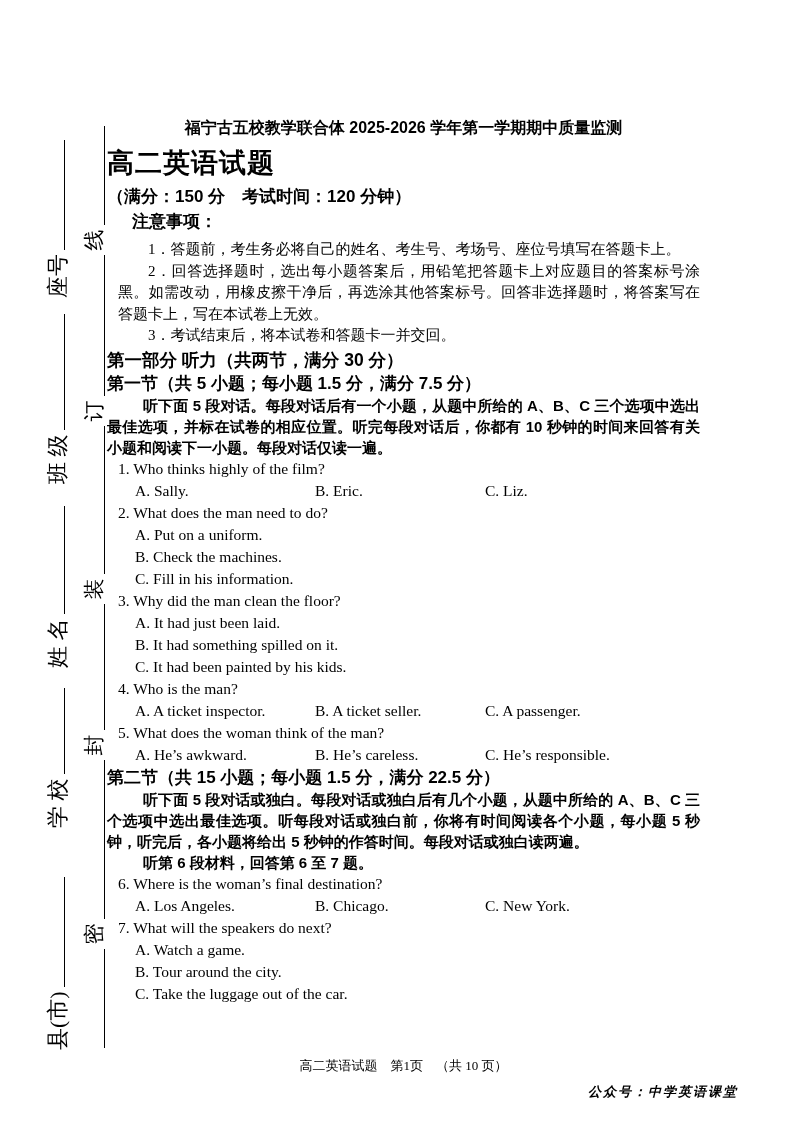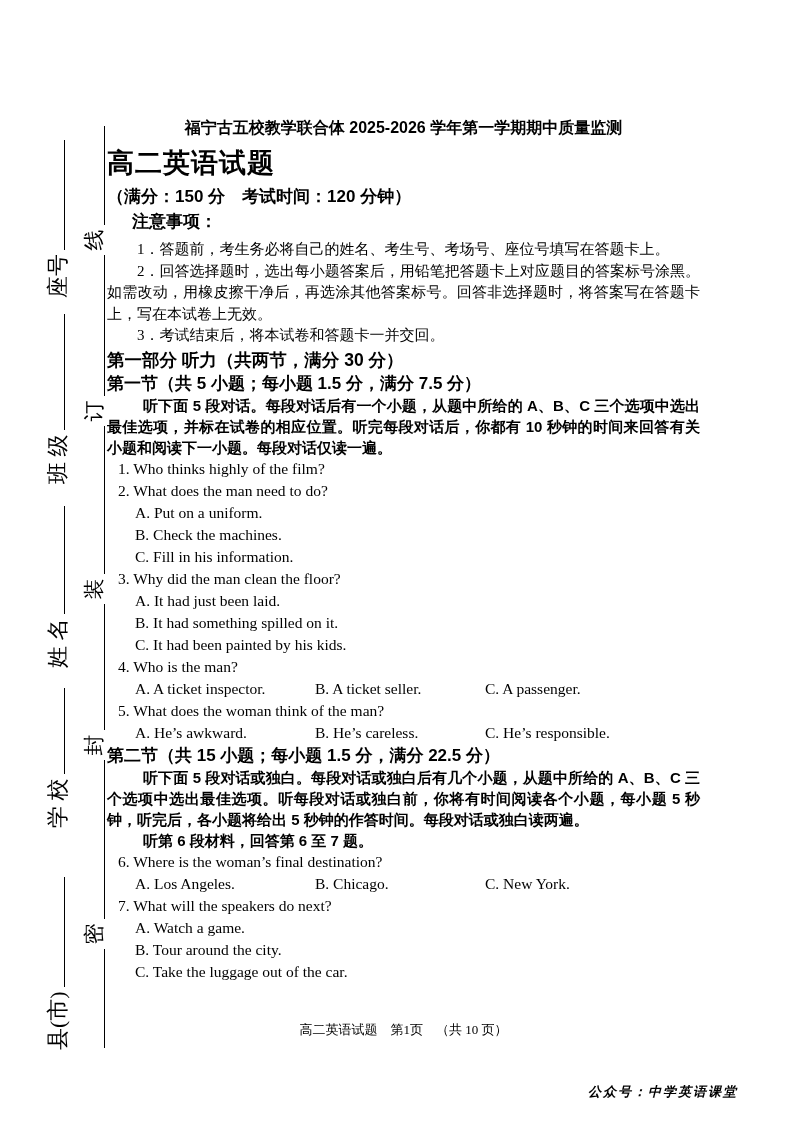--- a/index.html
+++ b/index.html
@@ -40,38 +40,38 @@
     font-family:"Liberation Serif","DejaVu Serif",serif; font-size:15px;
   }
   .title1 { font-family:"Liberation Sans","DejaVu Sans",sans-serif; font-weight:bold;
             font-size:16px; line-height:26px; text-align:center; }
   .title2 { font-family:"Liberation Sans","DejaVu Sans",sans-serif; font-weight:bold;
             font-size:27px; line-height:40px; letter-spacing:1px; text-align:left; margin-top:2px; }
   .exam-info { font-family:"Liberation Sans","DejaVu Sans",sans-serif; font-weight:bold;
             font-size:17px; line-height:24px; text-align:left; margin-top:2px; }
   .notice-head { font-family:"Liberation Sans","DejaVu Sans",sans-serif; font-weight:bold;
             font-size:17px; line-height:22px; margin:2px 0 0 25px; }
-  .notice-item { font-size:15px; line-height:21.5px; margin-left:0;
+  .notice-item { font-size:15px; line-height:21.5px; margin-left:11px;
             text-indent:2em; text-align:justify; }
   .notice-item.first { margin-top:6px; }
   .part-heading { font-family:Liberation Sans, sans-serif; font-weight:bold;
             font-size:17.5px; line-height:23px; margin-top:2px; }
   .sec-heading  { font-family:"Liberation Sans","DejaVu Sans",sans-serif; font-weight:bold;
             font-size:17px; line-height:23px; }
   .instr { font-family:"Liberation Sans","DejaVu Sans",sans-serif; font-weight:bold;
             font-size:15px; line-height:21px; text-indent:36px; text-align:justify; }
   .material-head { font-family:"Liberation Sans","DejaVu Sans",sans-serif; font-weight:bold;
             font-size:15px; line-height:21px; text-indent:36px; }
   .q-text { font-size:15.5px; line-height:22px; padding-left:11px; }
   .opt-row { font-size:15.5px; line-height:22px; padding-left:28px; display:flex; }
   .opt-row .col-a { width:180px; } .opt-row .col-b { width:170px; } .opt-row .col-c { flex:1; }
   .opt-stack div { font-size:15.5px; line-height:22px; padding-left:28px; }
 
   .footer {
-    position:absolute; left:107px; top:1021px; width:593px; text-align:center;
+    position:absolute; left:107px; top:1057px; width:593px; text-align:center;
     font-family:"Liberation Serif","DejaVu Serif",serif; font-size:13px;
   }
   .watermark {
     position:absolute; left:588px; top:1083px; width:200px;
     font-family:"Liberation Serif","DejaVu Serif",serif; font-style:italic;
     font-weight:bold; font-size:13px; letter-spacing:2px; color:#000000;
   }
 </style>
 </head>
 <body>
@@ -110,20 +110,25 @@
     <div class="notice-item first">1．答题前，考生务必将自己的姓名、考生号、考场号、座位号填写在答题卡上。</div>
     <div class="notice-item">2．回答选择题时，选出每小题答案后，用铅笔把答题卡上对应题目的答案标号涂黑。如需改动，用橡皮擦干净后，再选涂其他答案标号。回答非选择题时，将答案写在答题卡上，写在本试卷上无效。</div>
     <div class="notice-item">3．考试结束后，将本试卷和答题卡一并交回。</div>
 
     <div class="part-heading">第一部分 听力（共两节，满分 30 分）</div>
     <div class="sec-heading">第一节（共 5 小题；每小题 1.5 分，满分 7.5 分）</div>
     <div class="instr">听下面 5 段对话。每段对话后有一个小题，从题中所给的 A、B、C 三个选项中选出最佳选项，并标在试卷的相应位置。听完每段对话后，你都有 10 秒钟的时间来回答有关小题和阅读下一小题。每段对话仅读一遍。</div>
 
     <div class="q">
       <div class="q-text">1. Who thinks highly of the film?</div>
+      <div class="opt-row">
+        <span class="col-a">A. Sally.</span>
+        <span class="col-b">B. Eric.</span>
+        <span class="col-c">C. Liz.</span>
+      </div>
     </div>
 
     <div class="q">
       <div class="q-text">2. What does the man need to do?</div>
       <div class="opt-stack">
         <div>A. Put on a uniform.</div>
         <div>B. Check the machines.</div>
         <div>C. Fill in his information.</div>
       </div>
     </div>

